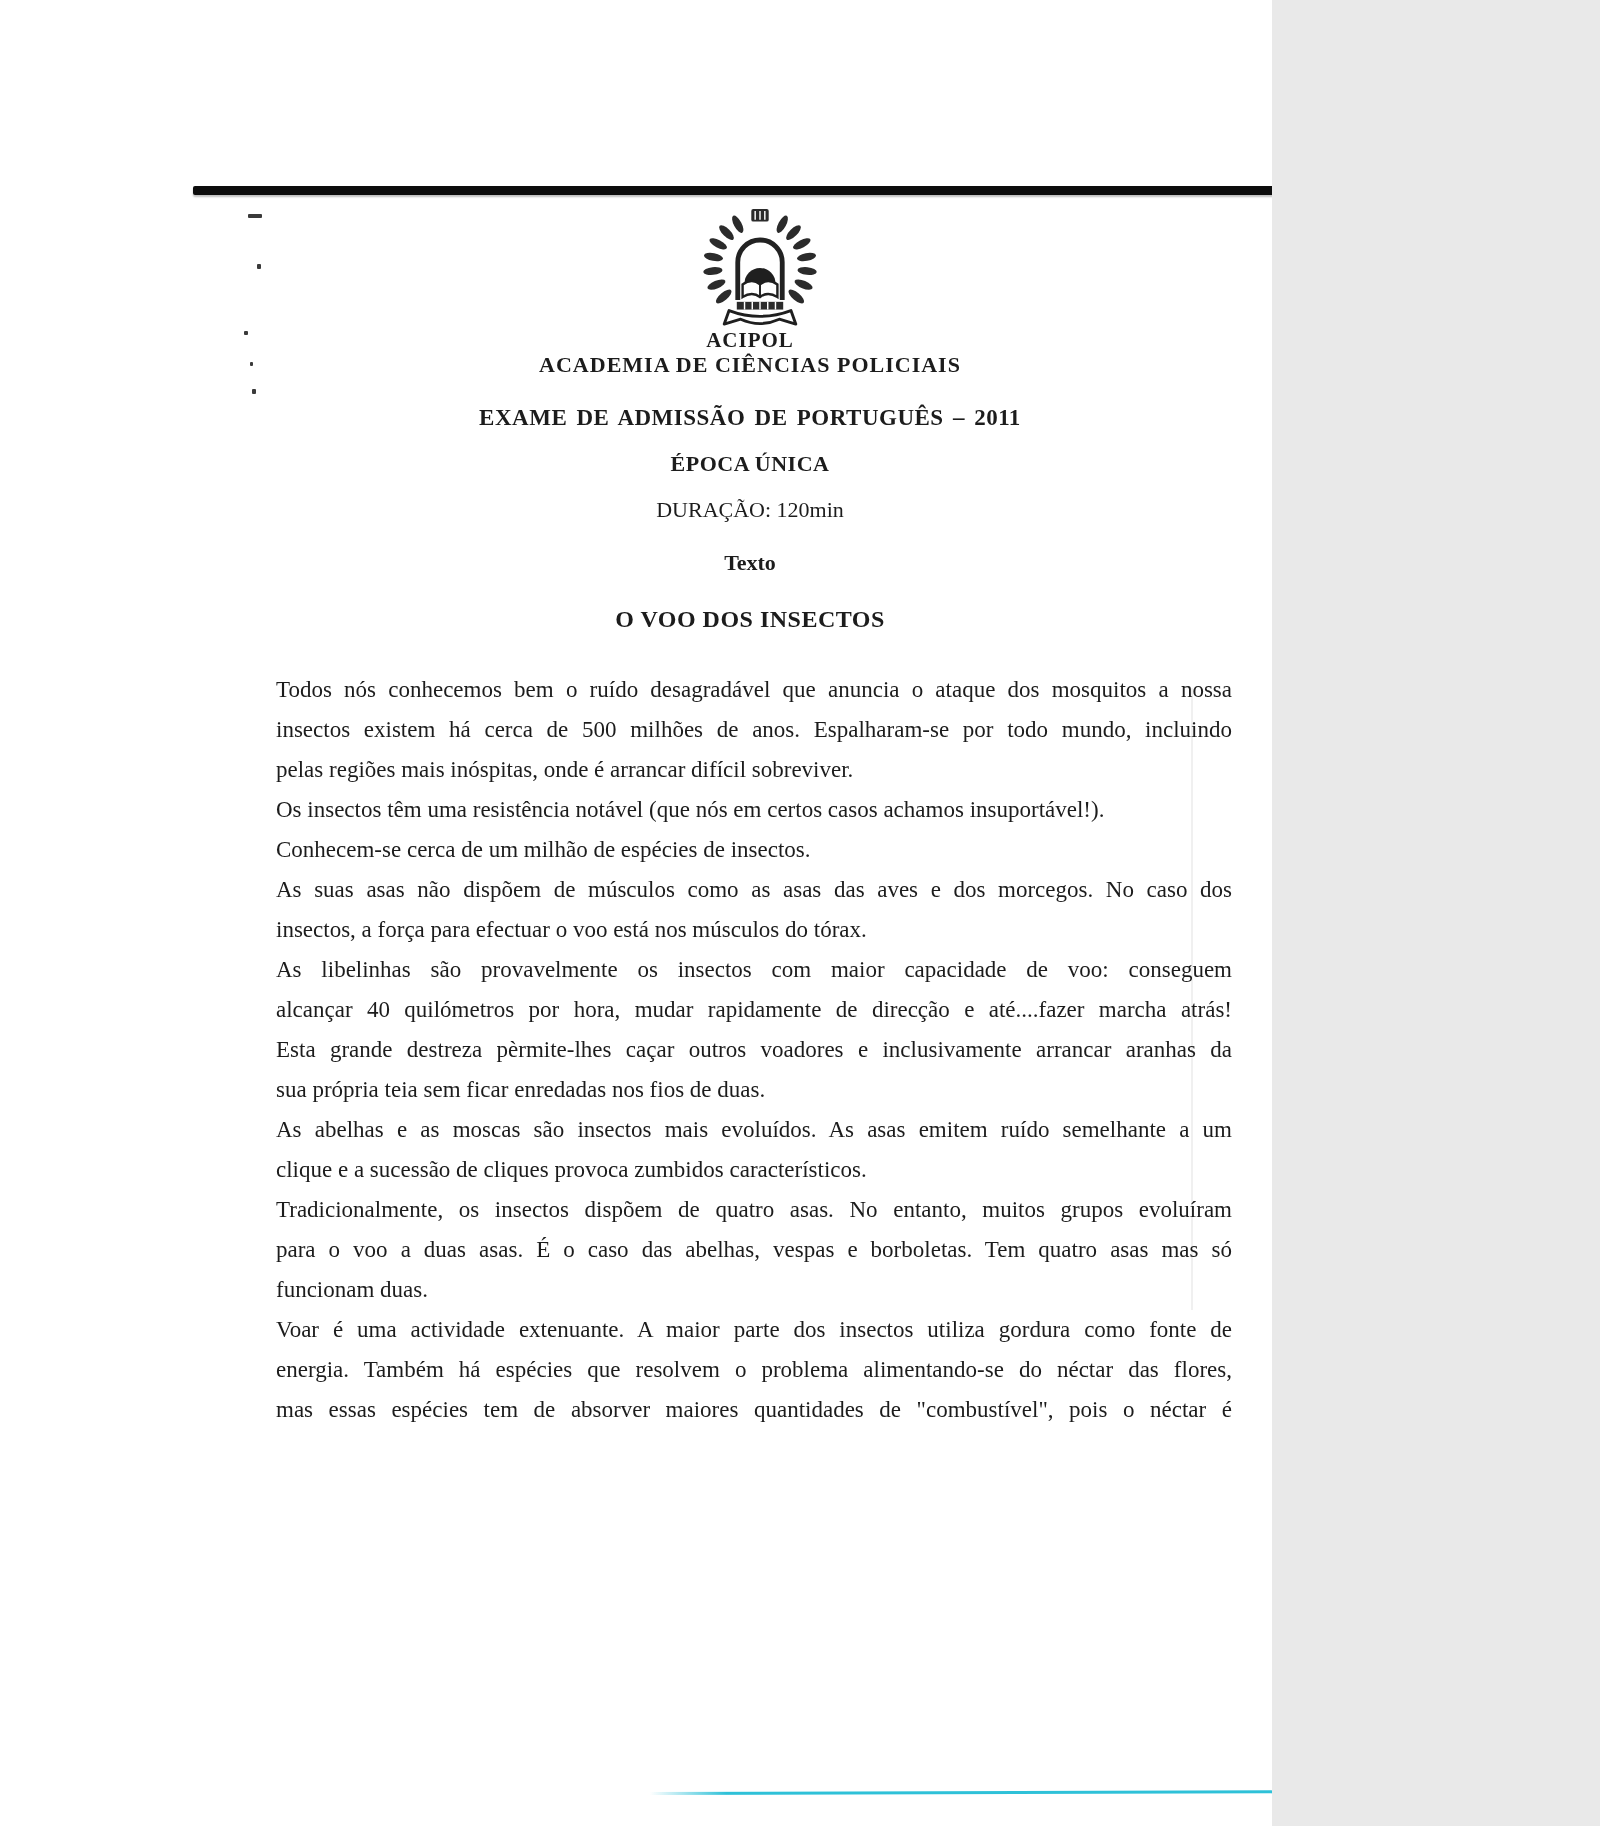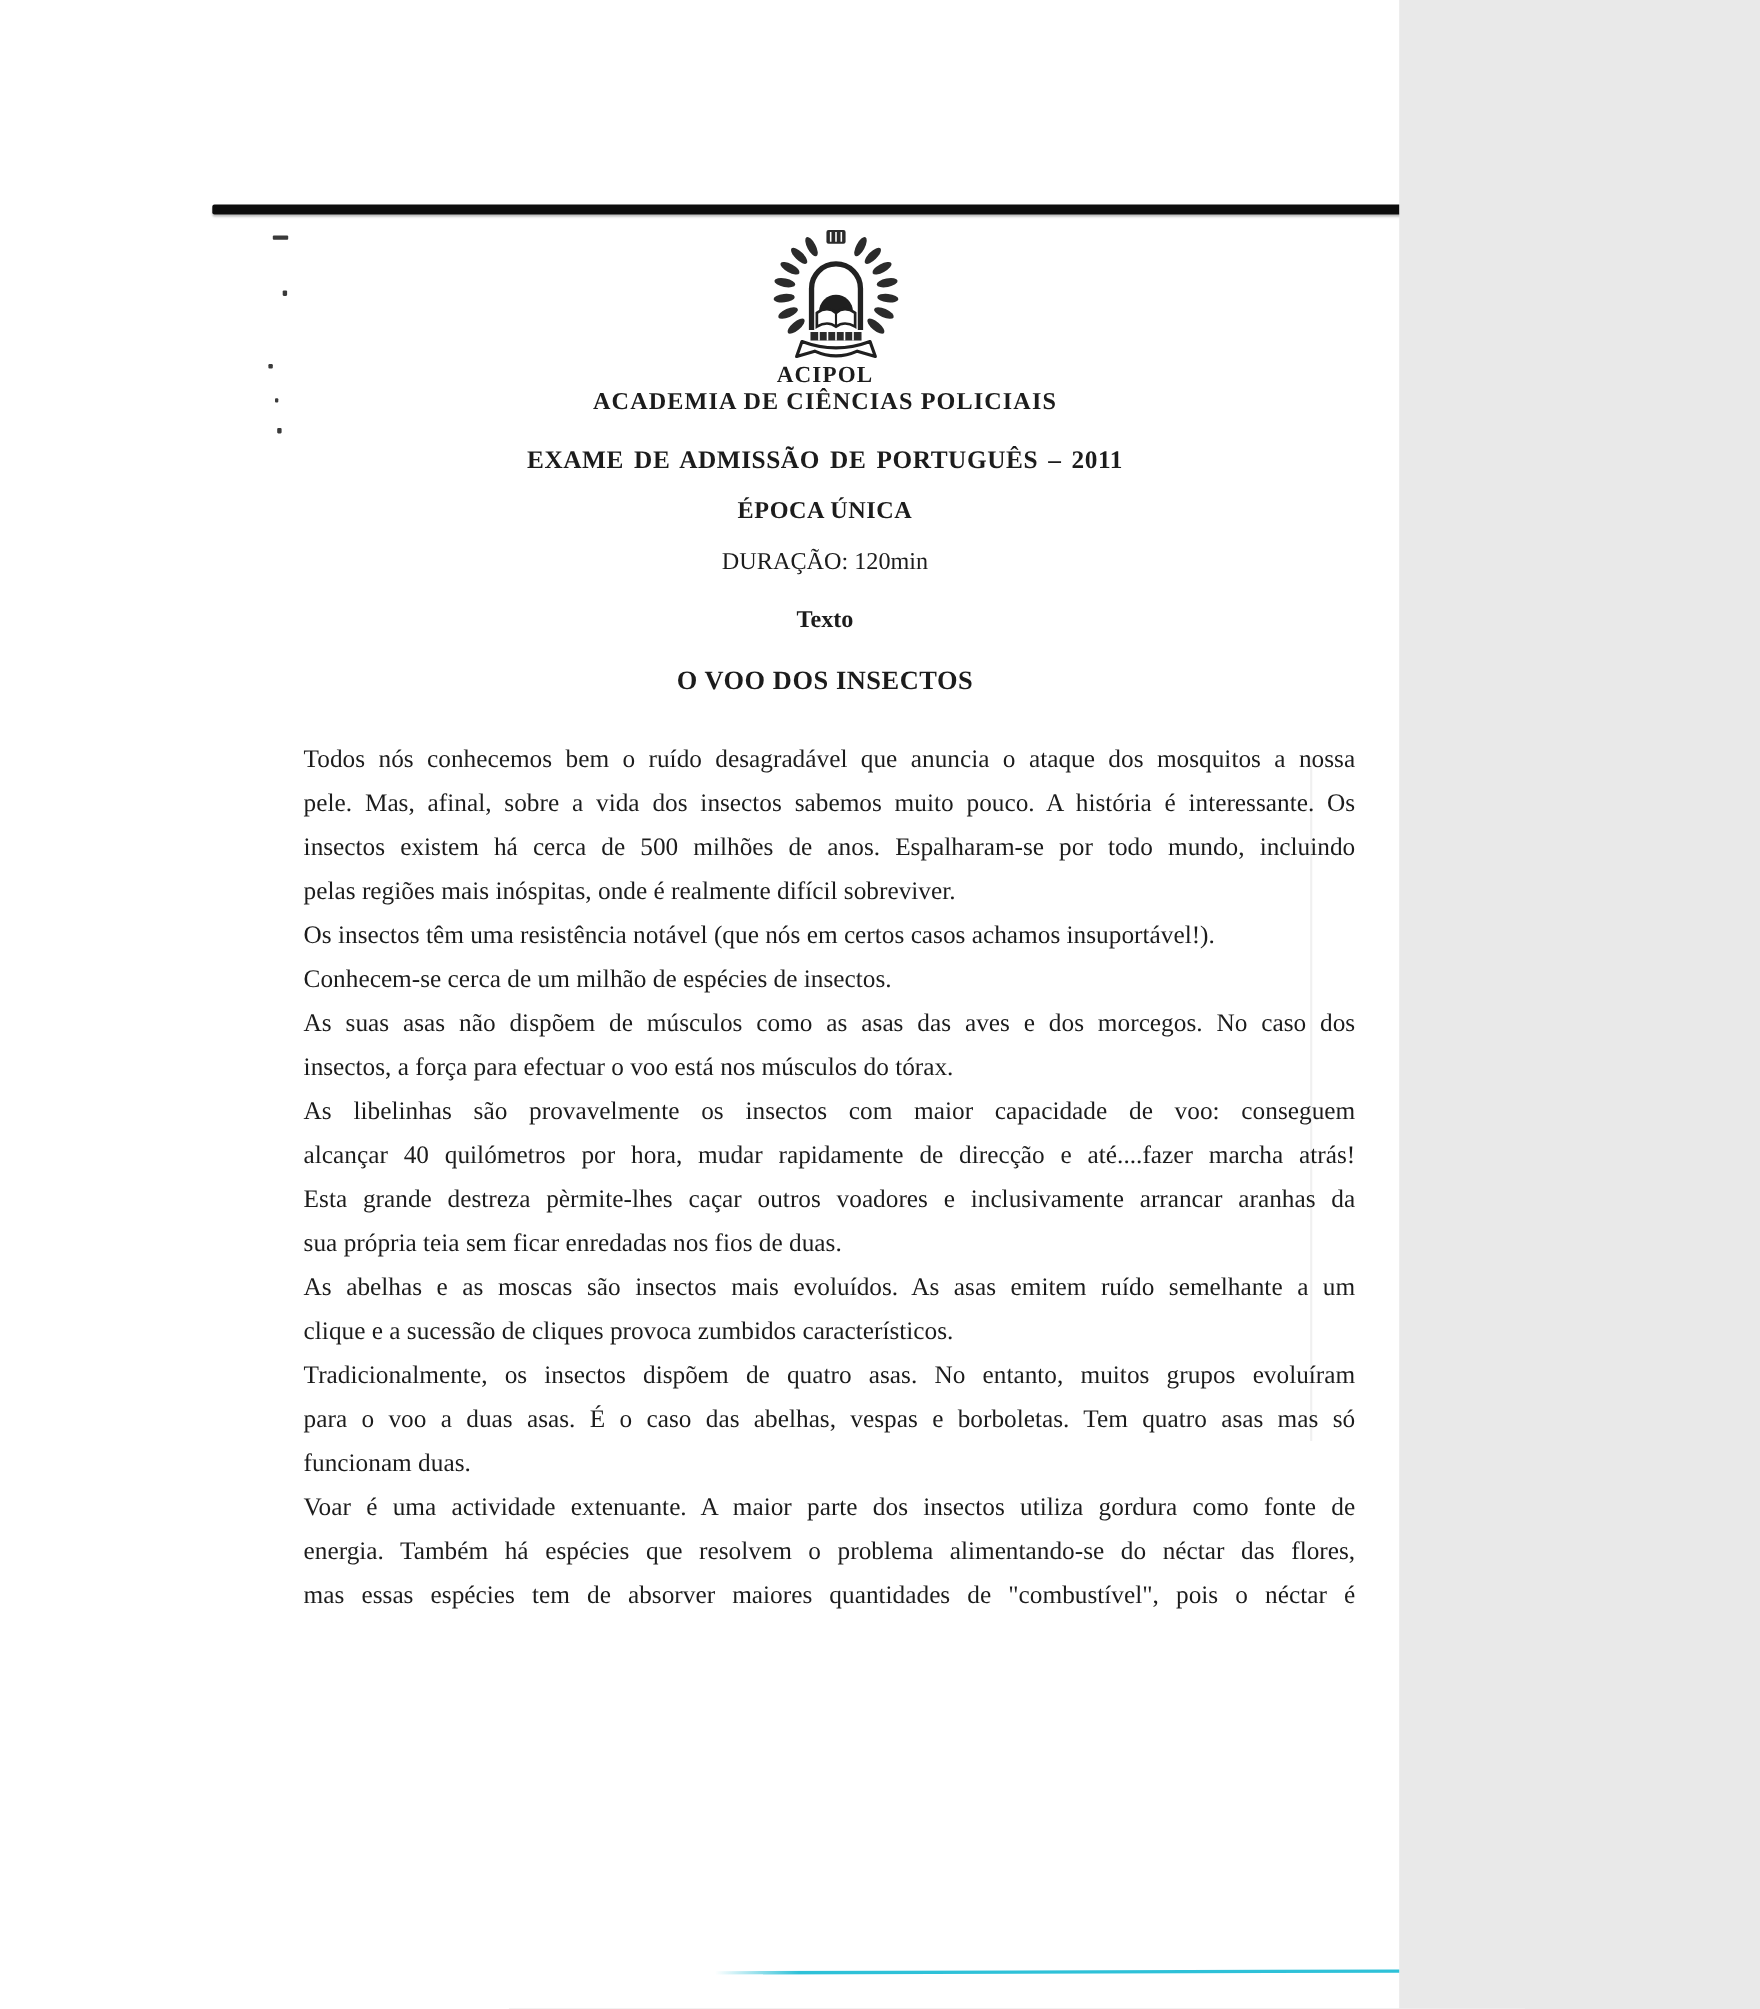--- a/index.html
+++ b/index.html
@@ -115,23 +115,22 @@
   <div class="hdr org-abbr">ACIPOL</div>
   <div class="hdr org-name">ACADEMIA DE CIÊNCIAS POLICIAIS</div>
   <div class="hdr exam-title">EXAME DE ADMISSÃO DE PORTUGUÊS – 2011</div>
   <div class="hdr epoch">ÉPOCA ÚNICA</div>
   <div class="hdr duration">DURAÇÃO: 120min</div>
   <div class="hdr section">Texto</div>
   <div class="hdr text-title">O VOO DOS INSECTOS</div>
 
   <div class="body-text">
       <div class="tline just">Todos nós conhecemos bem o ruído desagradável que anuncia o ataque dos mosquitos a nossa</div>
-      <div class="tline just">pele. Mas, afinal, sobre a vida dos insectos sabemos muito pouco. A história é interessante. Os</div>
       <div class="tline just">insectos existem há cerca de 500 milhões de anos. Espalharam-se por todo mundo, incluindo</div>
-      <div class="tline">pelas regiões mais inóspitas, onde é realmente difícil sobreviver.</div>
+      <div class="tline">pelas regiões mais inóspitas, onde é arrancar difícil sobreviver.</div>
       <div class="tline">Os insectos têm uma resistência notável (que nós em certos casos achamos insuportável!).</div>
       <div class="tline">Conhecem-se cerca de um milhão de espécies de insectos.</div>
       <div class="tline just">As suas asas não dispõem de músculos como as asas das aves e dos morcegos. No caso dos</div>
       <div class="tline">insectos, a força para efectuar o voo está nos músculos do tórax.</div>
       <div class="tline just">As libelinhas são provavelmente os insectos com maior capacidade de voo: conseguem</div>
       <div class="tline just">alcançar 40 quilómetros por hora, mudar rapidamente de direcção e até....fazer marcha atrás!</div>
       <div class="tline just">Esta grande destreza pèrmite-lhes caçar outros voadores e inclusivamente arrancar aranhas da</div>
       <div class="tline">sua própria teia sem ficar enredadas nos fios de duas.</div>
       <div class="tline just">As abelhas e as moscas são insectos mais evoluídos. As asas emitem ruído semelhante a um</div>
       <div class="tline">clique e a sucessão de cliques provoca zumbidos característicos.</div>

